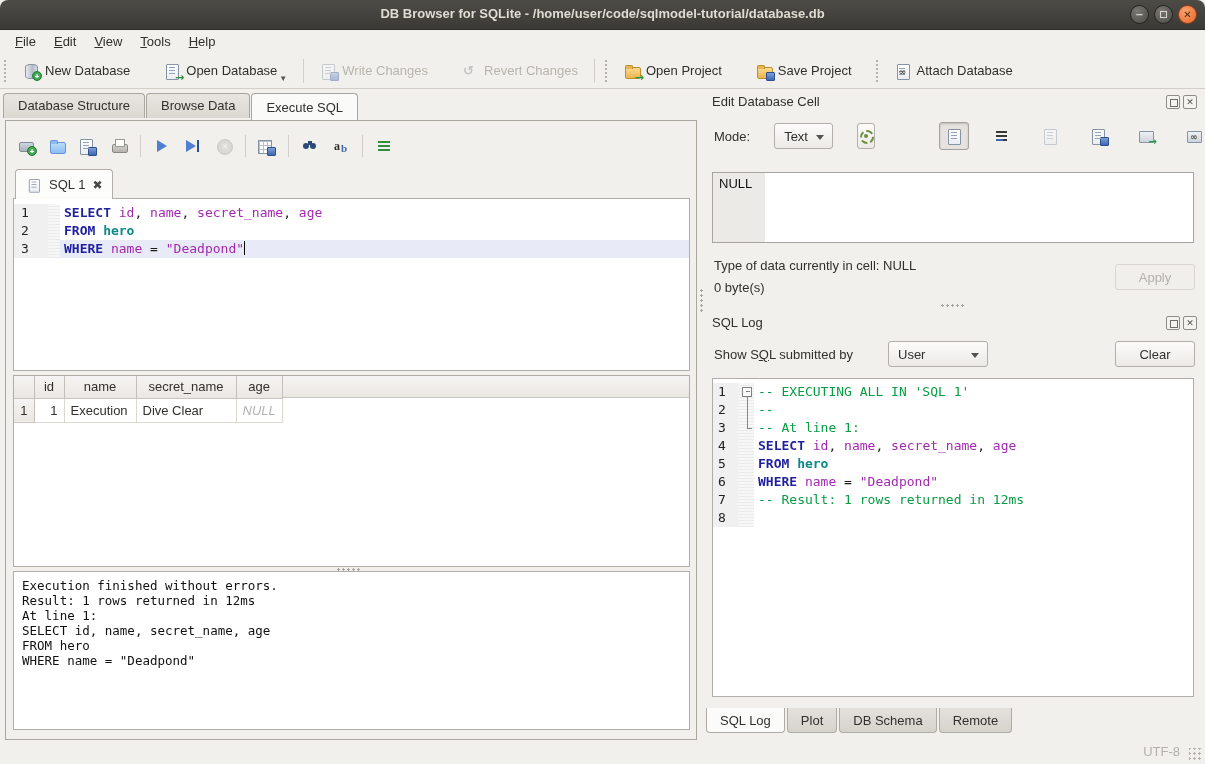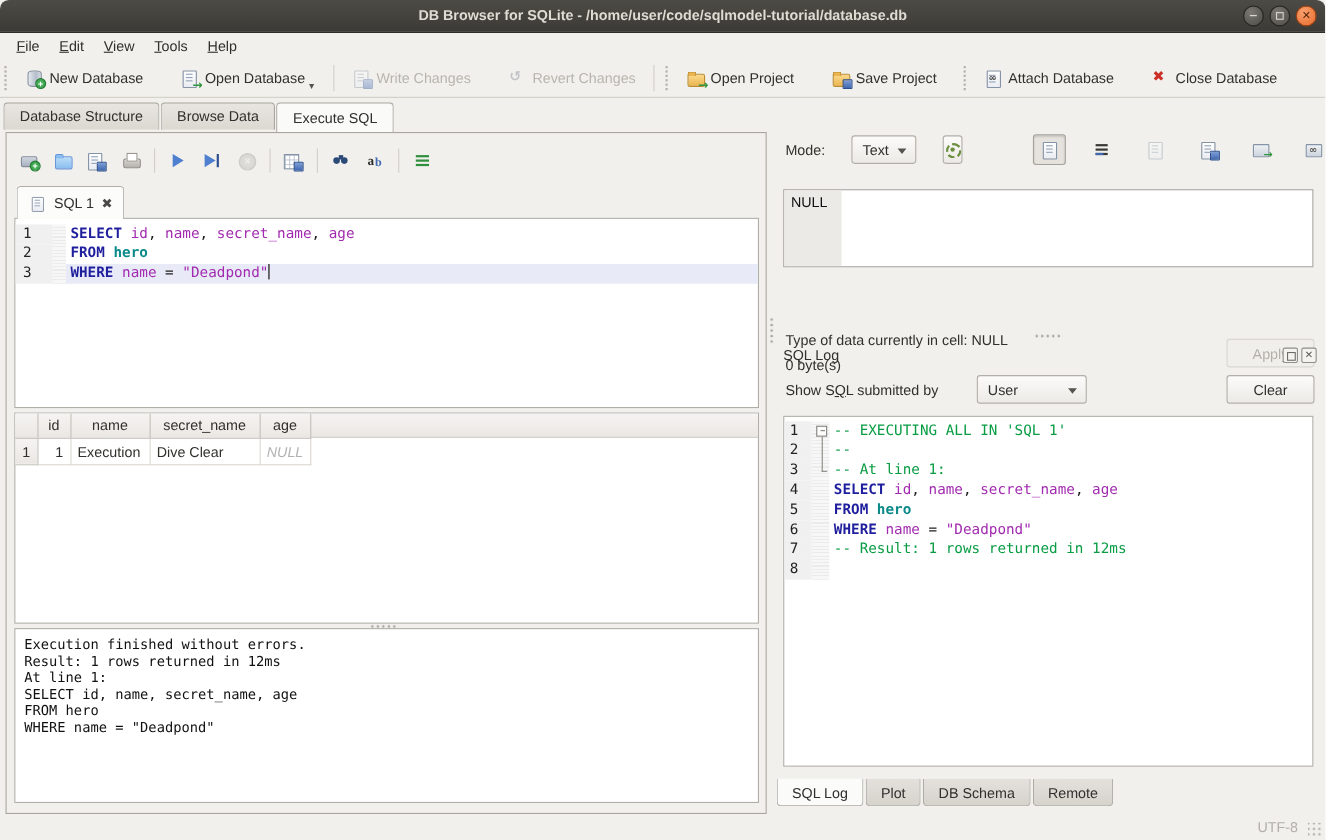--- a/index.html
+++ b/index.html
@@ -199,21 +199,21 @@
   .mode-row { position:absolute; left:12px; top:33px; right:8px; height:28px; display:flex; align-items:center;gap:16px; }
   .mode-icons { display:flex; gap:18px; align-items:center; margin-left:48px; }
   .mi { width:30px; height:28px; display:flex; align-items:center; justify-content:center; border-radius:3px; }
   .mi.pressed { border:1px solid #a5a29c; background:#e6e3de; box-shadow:inset 0 1px 2px rgba(0,0,0,.18); }
 
   .cell-editor { position:absolute; left:10px; top:83px; width:482px; height:71px;
     background:#fff; border:1px solid #a8a5a0; }
   .cell-gutter { position:absolute; left:0; top:0; width:52px; height:100%; background:#eceae6; }
   .cell-null { position:absolute; left:6px; top:3px; font-size:13px; color:#111; }
 
-  .type-row { position:absolute; left:12px; top:168px; right:8px; height:60px;margin-top:44px; }
+  .type-row { position:absolute; left:12px; top:168px; right:8px; height:60px; }
   .type-line1 { position:absolute; left:0; top:1px; }
   .type-line2 { position:absolute; left:0; top:23px; }
   .apply-btn { position:absolute; right:2px; top:7px; width:80px; }
 
   .show-row { position:absolute; left:12px; top:251px; right:8px; height:30px; }
   .show-label { position:absolute; left:0; top:7px; }
   .show-combo { position:absolute; left:174px; top:1px; width:100px; }
   .clear-btn { position:absolute; right:2px; top:1px; width:80px; }
 
   .log-frame { position:absolute; left:10px; top:289px; width:482px; height:319px; }
@@ -292,24 +292,20 @@
     <div class="tb-btn" style="margin-left:14px">
       <span class="i16 ic-folder b-save">
           <span class="badge"></span>
         </span>
       <span>Save Project</span>
     </div>
     <span class="tb-handle" style="margin-left:14px"></span>
     <div class="tb-btn">
       <span class="i16 ic-doc ic-link"></span>
       <span>Attach Database</span>
-    </div>
-    <div class="tb-btn" style="margin-left:14px">
-      <span class="i16 ic-closedb"></span>
-      <span>Close Database</span>
     </div>
   </div>
 
   <div class="left-pane">
     <div class="main-tabs">
       <div class="mtab">Database Structure</div>
       <div class="mtab">Browse Data</div>
       <div class="mtab active">Execute SQL</div>
     </div>
 
@@ -418,20 +414,25 @@
 SELECT id, name, secret_name, age
 FROM hero
 WHERE name = "Deadpond"</pre>
     </div>
   </div>
 
   <div class="v-handle"></div>
 
   <div class="right-pane">
 
+    <div class="dock-title" style="top:5px">
+      <span class="dt-label">Edit Database Cell</span>
+      <span class="dkb dk-float"></span>
+      <span class="dkb dk-close"></span>
+    </div>
 
     <div class="mode-row">
       <span>Mode:</span>
       <span class="combo" style="width:82px; margin-left:8px">
         <span>Text</span>
       </span>
       <span class="btn" style="width:32px; margin-left:8px; padding:0">
         <span class="i16 ic-gear"></span>
       </span>
       <div class="mode-icons">

